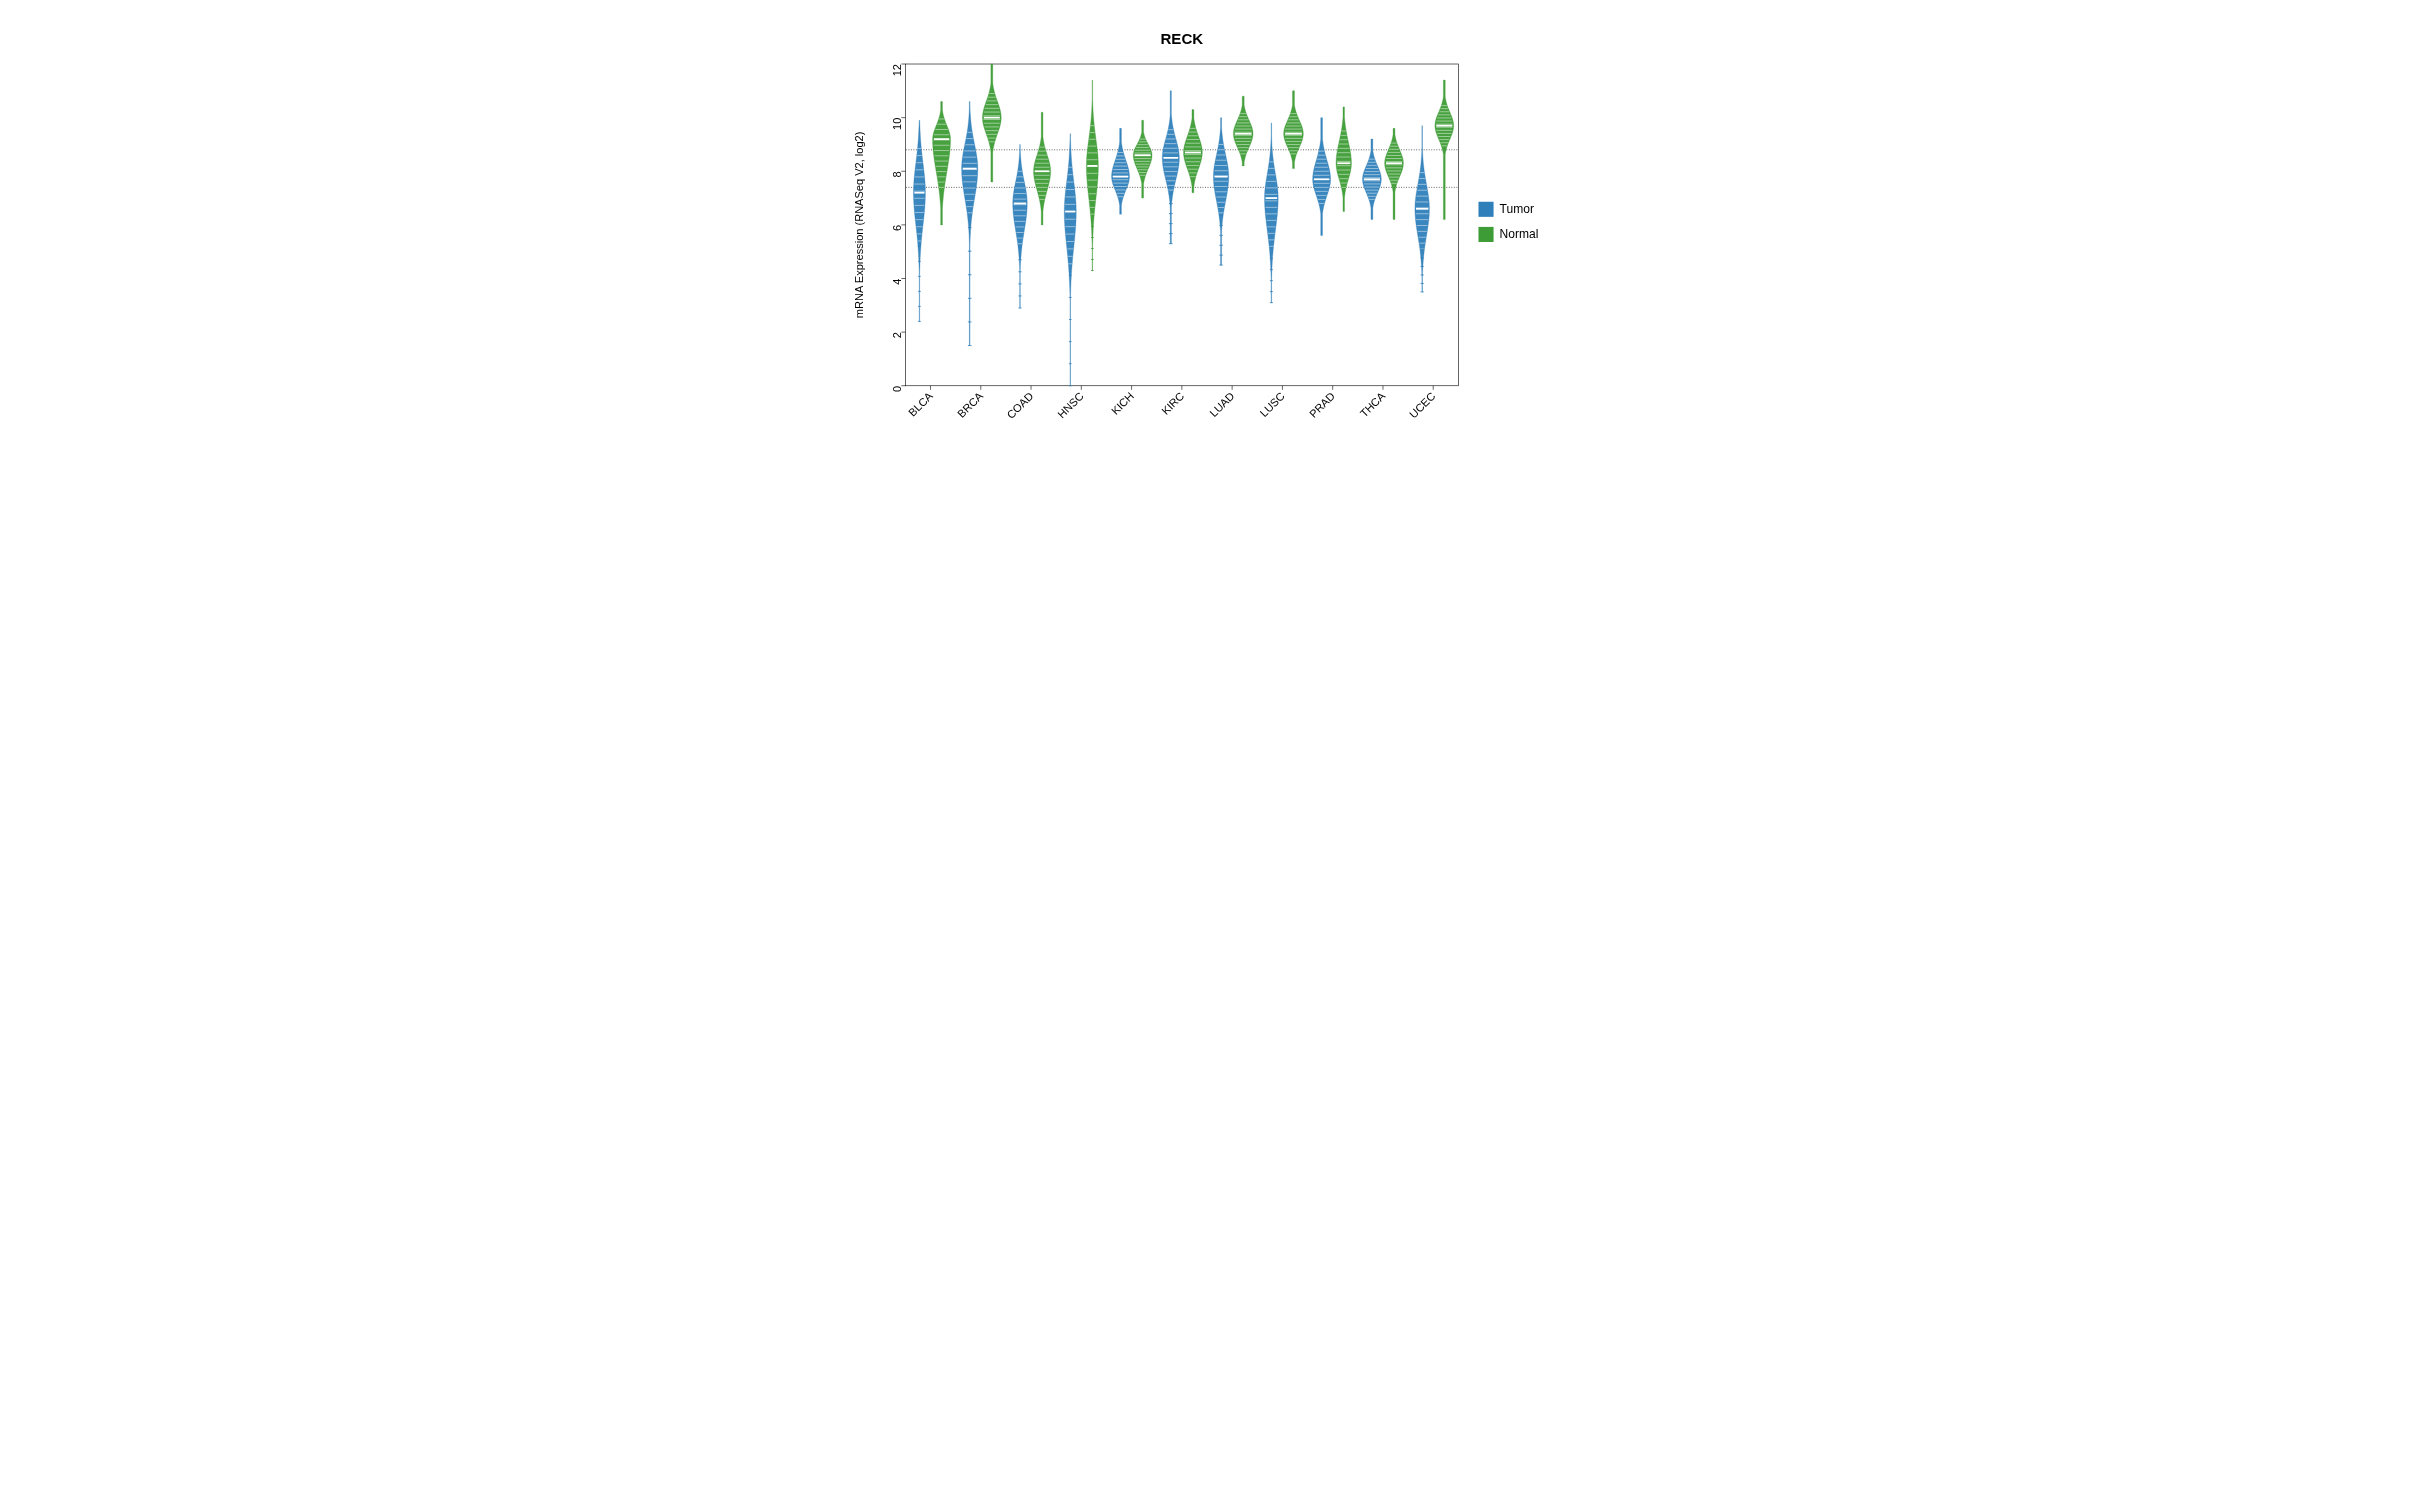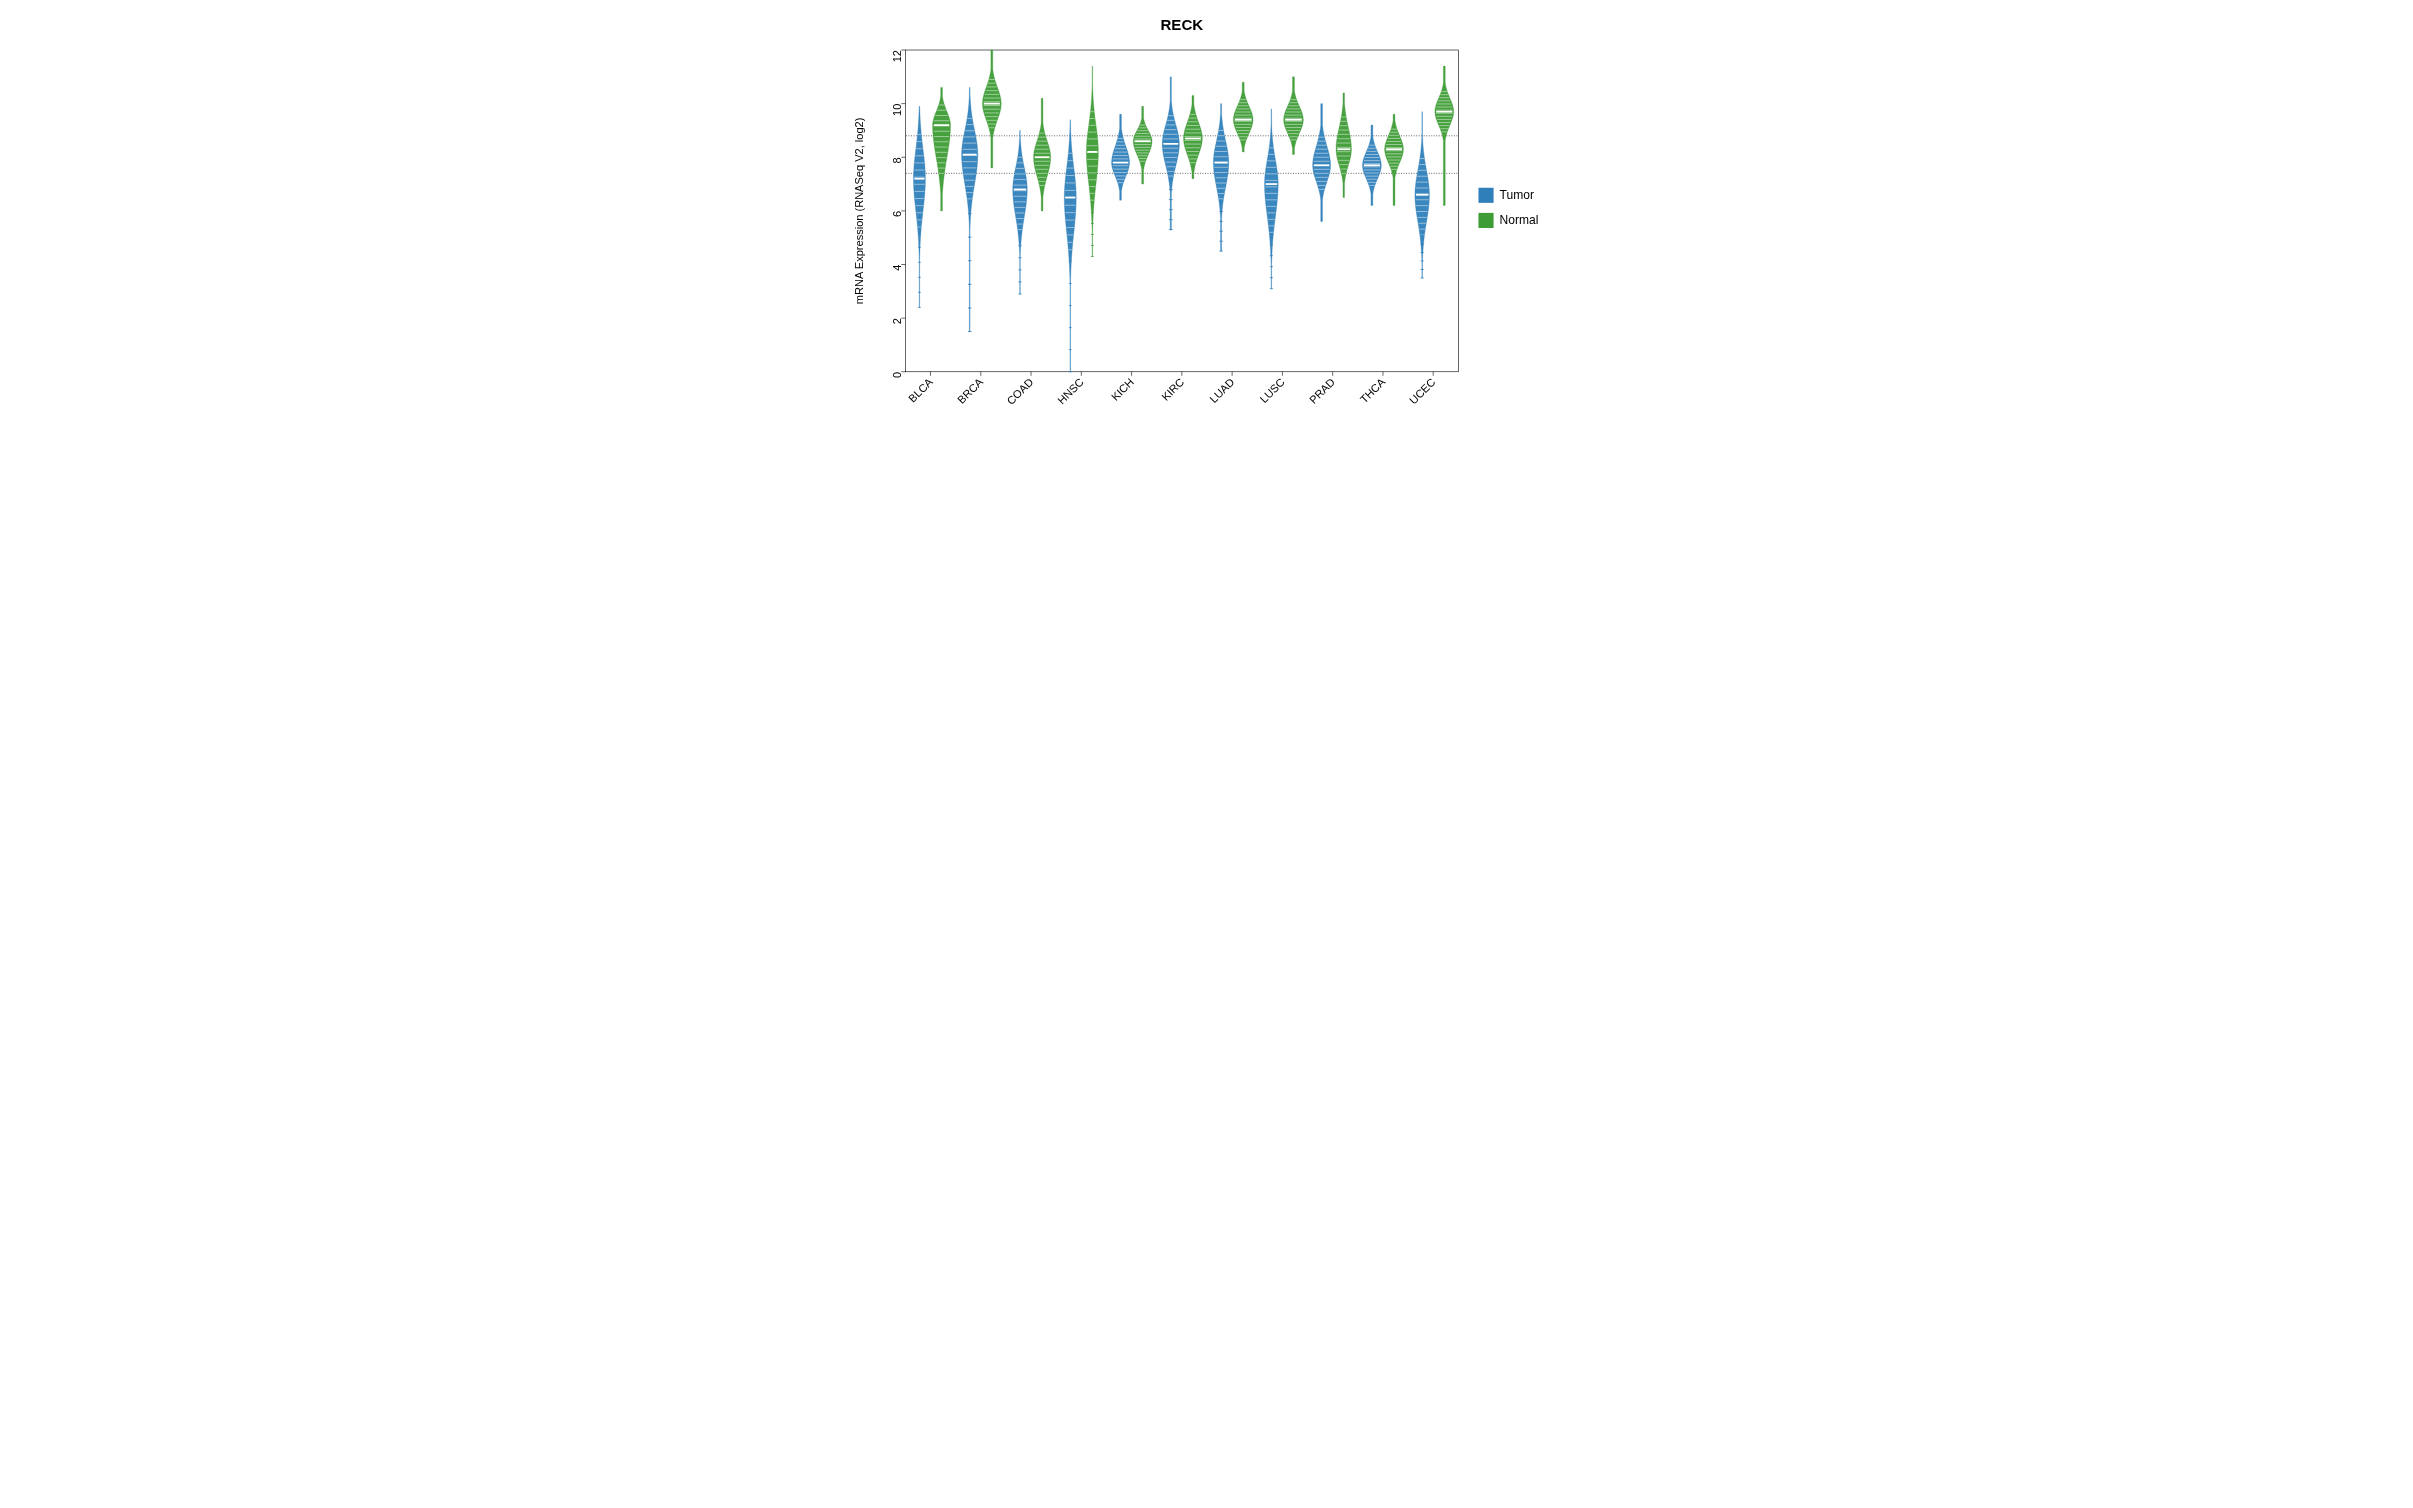--- a/index.html
+++ b/index.html
@@ -5,21 +5,21 @@
   html, body {
     margin: 0;
     padding: 0;
     background: #ffffff;
     font-family: Arial, Helvetica, sans-serif;
   }
   #chart-container {
     position: relative;
     width: 734px;
     height: 459px;
-    margin: 2px auto;
+    margin: 16px auto;
   }
   svg { display: block; }
   .axis-label {
     font-size: 22px;
     fill: #000;
   }
   .tick-label {
     font-size: 22px;
     fill: #000;
   }

